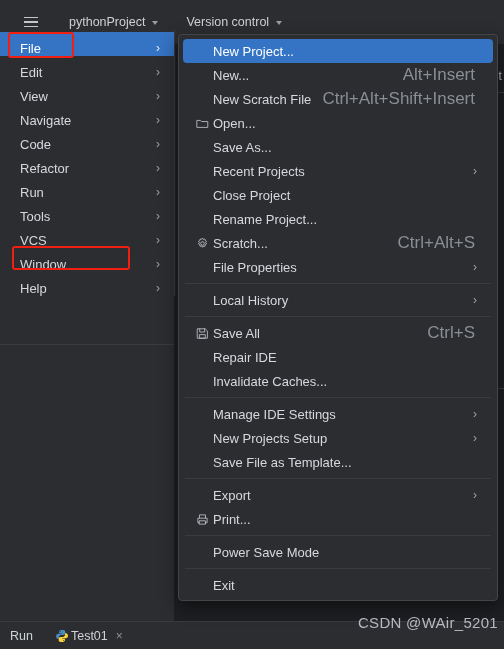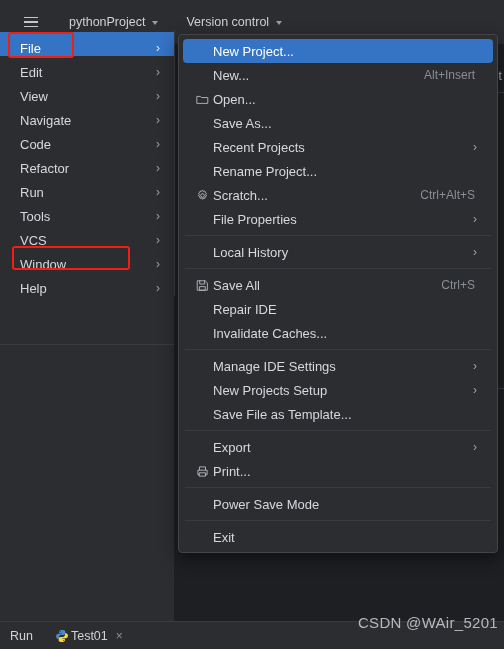--- a/index.html
+++ b/index.html
@@ -200,21 +200,21 @@
     height: 14px;
     display: inline-flex;
     align-items: center;
     justify-content: center;
     margin-right: 2px;
   }
   .slabel { flex: 0 0 auto; white-space: nowrap; }
   .sshort {
     margin-left: auto;
     color: #8a8e95;
-    font-size: 12px;
+    font-size: 17px;
     white-space: nowrap;
     padding-right: 4px;
   }
   .srow .sarrow {
     margin-left: auto;
     color: #9ca0a6;
     font-size: 12px;
     line-height: 1;
     padding-right: 2px;
   }
@@ -362,35 +362,44 @@
     <div class="srow sel">
       <span class="sicon"></span>
       <span class="slabel">New Project...</span>
     </div>
     <div class="srow">
       <span class="sicon"></span>
       <span class="slabel">New...</span>
       <span class="sshort">Alt+Insert</span>
     </div>
     <div class="srow">
+      <span class="sicon"></span>
+      <span class="slabel">New Scratch File</span>
+      <span class="sshort">Ctrl+Alt+Shift+Insert</span>
+    </div>
+    <div class="srow">
       <span class="sicon">
         <svg width="13" height="13" viewBox="0 0 16 16" fill="none" stroke="#b9bcc2" stroke-width="1.1">
           <path d="M1.5 4.2h4l1.2 1.4h7.8v7.2h-13z" stroke-linejoin="round" stroke-linecap="round"></path>
         </svg>
       </span>
       <span class="slabel">Open...</span>
     </div>
     <div class="srow">
       <span class="sicon"></span>
       <span class="slabel">Save As...</span>
     </div>
     <div class="srow">
       <span class="sicon"></span>
       <span class="slabel">Recent Projects</span>
       <span class="sarrow">›</span>
+    </div>
+    <div class="srow">
+      <span class="sicon"></span>
+      <span class="slabel">Close Project</span>
     </div>
     <div class="srow">
       <span class="sicon"></span>
       <span class="slabel">Rename Project...</span>
     </div>
     <div class="srow">
       <span class="sicon">
         <svg width="13" height="13" viewBox="0 0 16 16" fill="none" stroke="#b9bcc2" stroke-width="1.1">
           <circle cx="8" cy="8" r="2.2"></circle>
           <path d="M8 1.3l1 1.6 1.9-.4.4 1.9 1.6 1-1 1.6 1 1.6-1.6 1-.4 1.9-1.9-.4-1 1.6-1-1.6-1.9.4-.4-1.9-1.6-1 1-1.6-1-1.6 1.6-1 .4-1.9 1.9.4z"></path>

